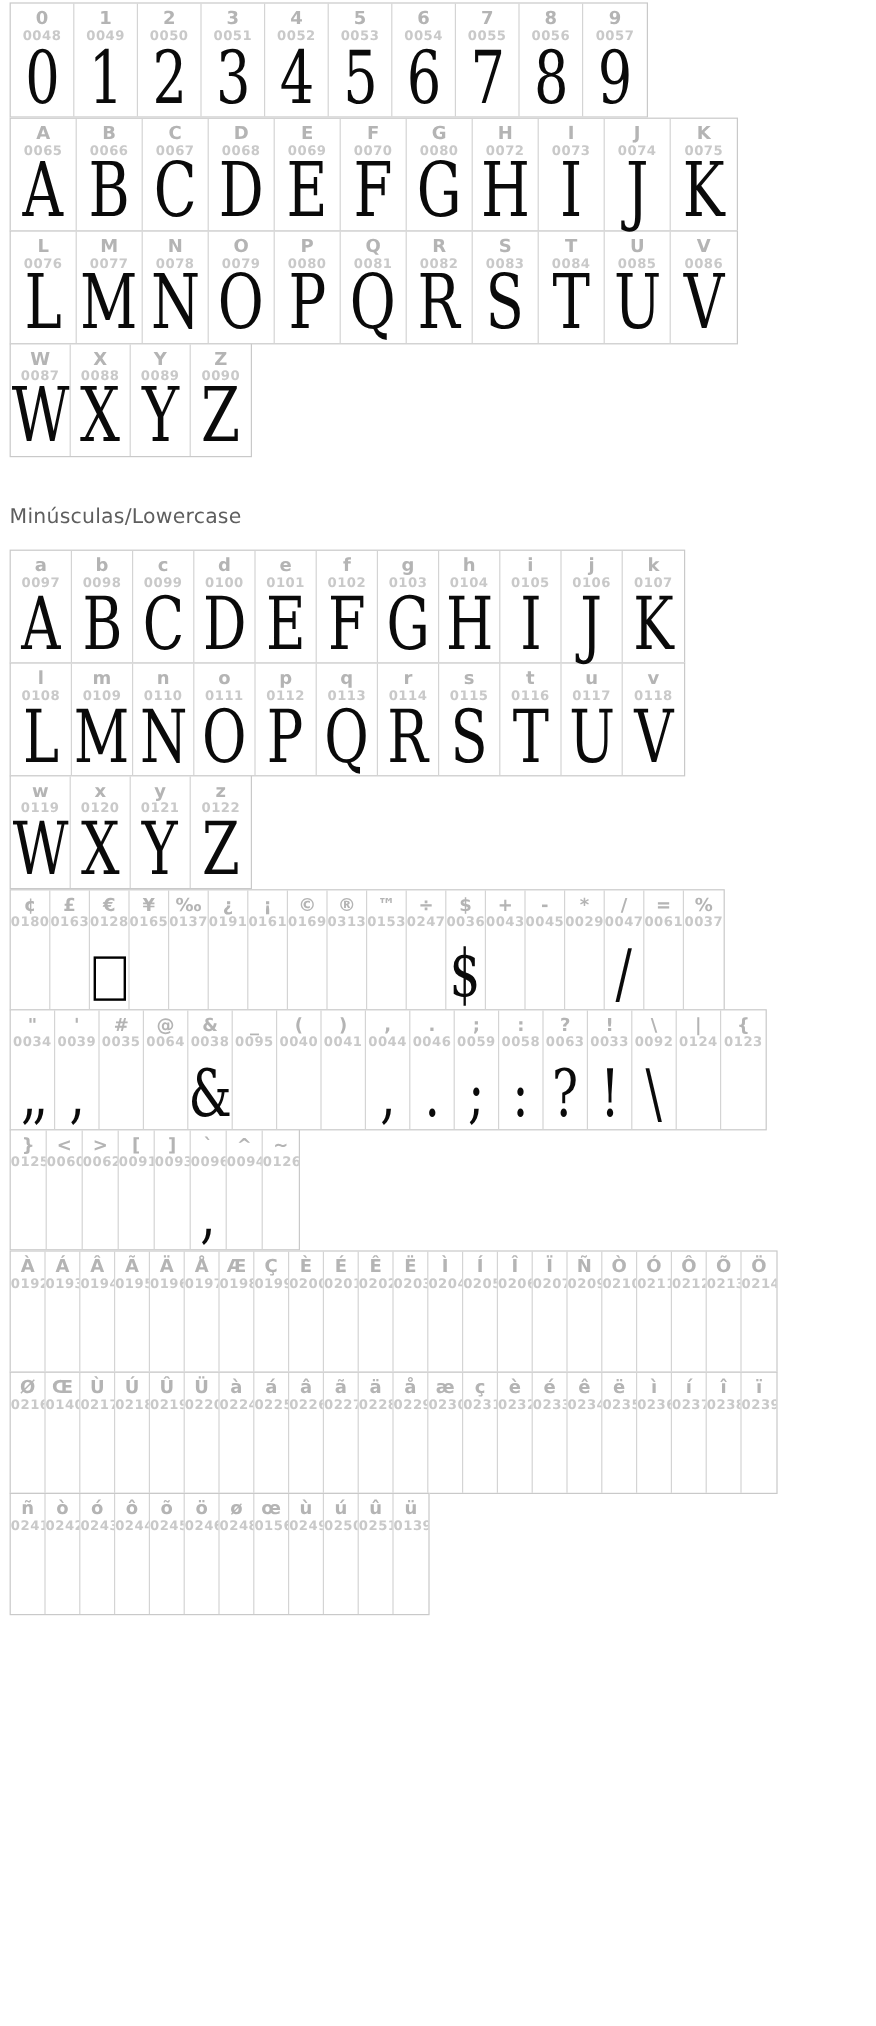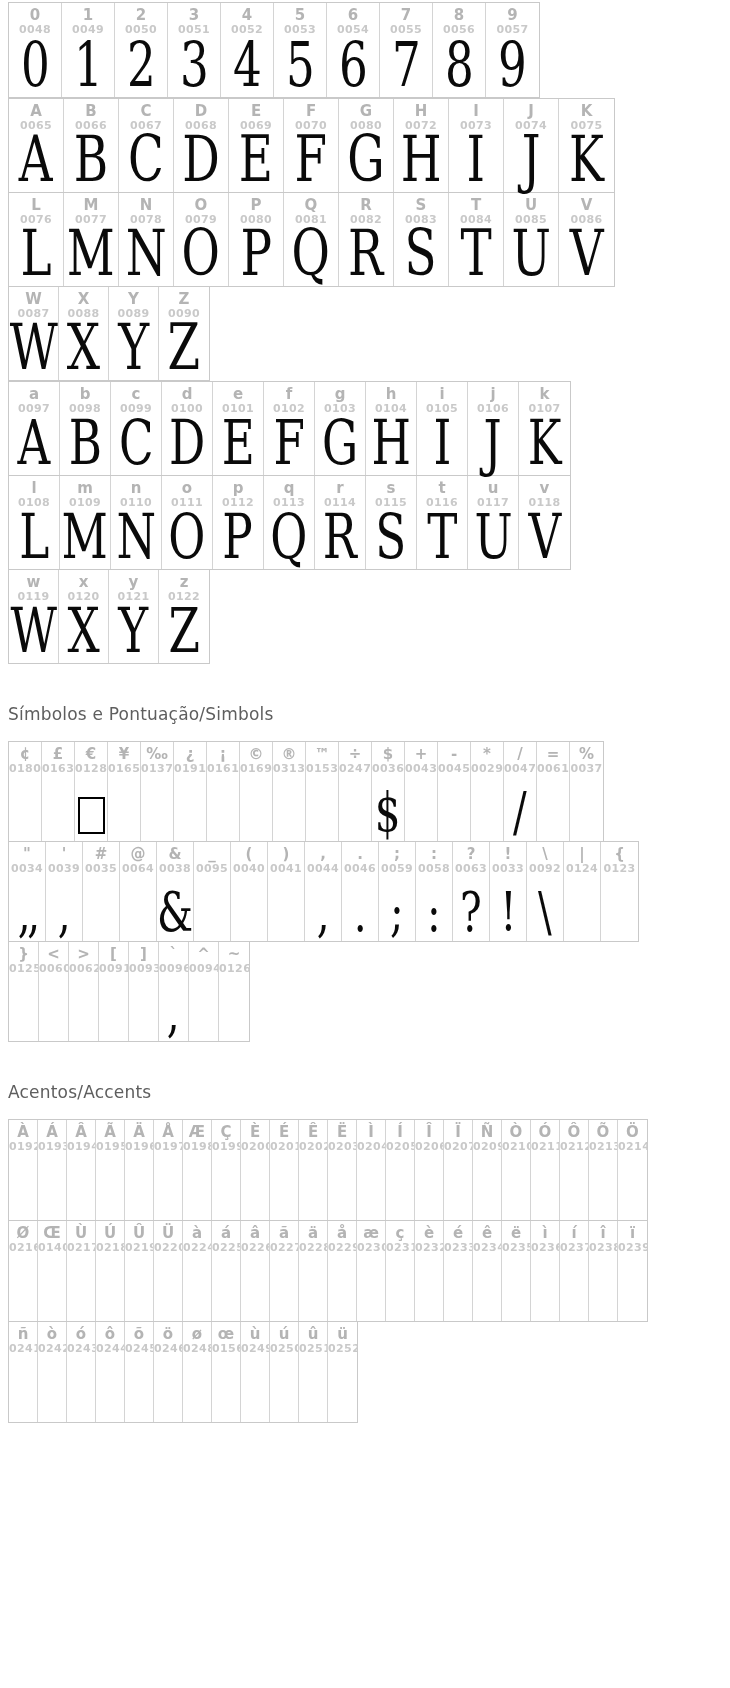--- a/index.html
+++ b/index.html
@@ -367,20 +367,21 @@
               <span class="cell-code">0090</span>
             </div>
             <div class="cell-glyph" style="height: 60px;">
               <span class="glyph-text" style="font-size: 60px;">Z</span>
             </div>
           </div>
         </div>
       </div>
     </section>
     <section class="font-section">
+      <h2 class="section-title">Minúsculas/Lowercase</h2>
       <div class="char-table">
         <div class="char-row">
           <div class="char-cell" style="width: 51px;">
             <div class="cell-header">
               <span class="cell-char">a</span>
               <span class="cell-code">0097</span>
             </div>
             <div class="cell-glyph" style="height: 60px;">
               <span class="glyph-text" style="font-size: 58px;">A</span>
             </div>
@@ -611,21 +612,20 @@
               <span class="cell-code">0122</span>
             </div>
             <div class="cell-glyph" style="height: 60px;">
               <span class="glyph-text" style="font-size: 58px;">Z</span>
             </div>
           </div>
         </div>
       </div>
     </section>
     <section class="font-section">
-      <h2 class="section-title">Símbolos e Pontuação/Simbols</h2>
       <div class="char-table">
         <div class="char-row">
           <div class="char-cell" style="width: 33px;">
             <div class="cell-header">
               <span class="cell-char">¢</span>
               <span class="cell-code">0180</span>
             </div>
             <div class="cell-glyph" style="height: 66px;">
               <span class="glyph-text" style="font-size: 52px;"></span>
             </div>
@@ -1009,21 +1009,20 @@
               <span class="cell-code">0126</span>
             </div>
             <div class="cell-glyph" style="height: 66px;">
               <span class="glyph-text" style="font-size: 52px;"></span>
             </div>
           </div>
         </div>
       </div>
     </section>
     <section class="font-section">
-      <h2 class="section-title">Acentos/Accents</h2>
       <div class="char-table">
         <div class="char-row">
           <div class="char-cell" style="width: 29px;">
             <div class="cell-header">
               <span class="cell-char">À</span>
               <span class="cell-code">0192</span>
             </div>
             <div class="cell-glyph" style="height: 67px;">
               <span class="glyph-text" style="font-size: 52px;"></span>
             </div>
@@ -1514,21 +1513,21 @@
               <span class="cell-char">û</span>
               <span class="cell-code">0251</span>
             </div>
             <div class="cell-glyph" style="height: 67px;">
               <span class="glyph-text" style="font-size: 52px;"></span>
             </div>
           </div>
           <div class="char-cell" style="width: 29px;">
             <div class="cell-header">
               <span class="cell-char">ü</span>
-              <span class="cell-code">0252</span>
+              <span class="cell-code">0139</span>
             </div>
             <div class="cell-glyph" style="height: 67px;">
               <span class="glyph-text" style="font-size: 52px;"></span>
             </div>
           </div>
         </div>
       </div>
     </section>
   </div>
 

